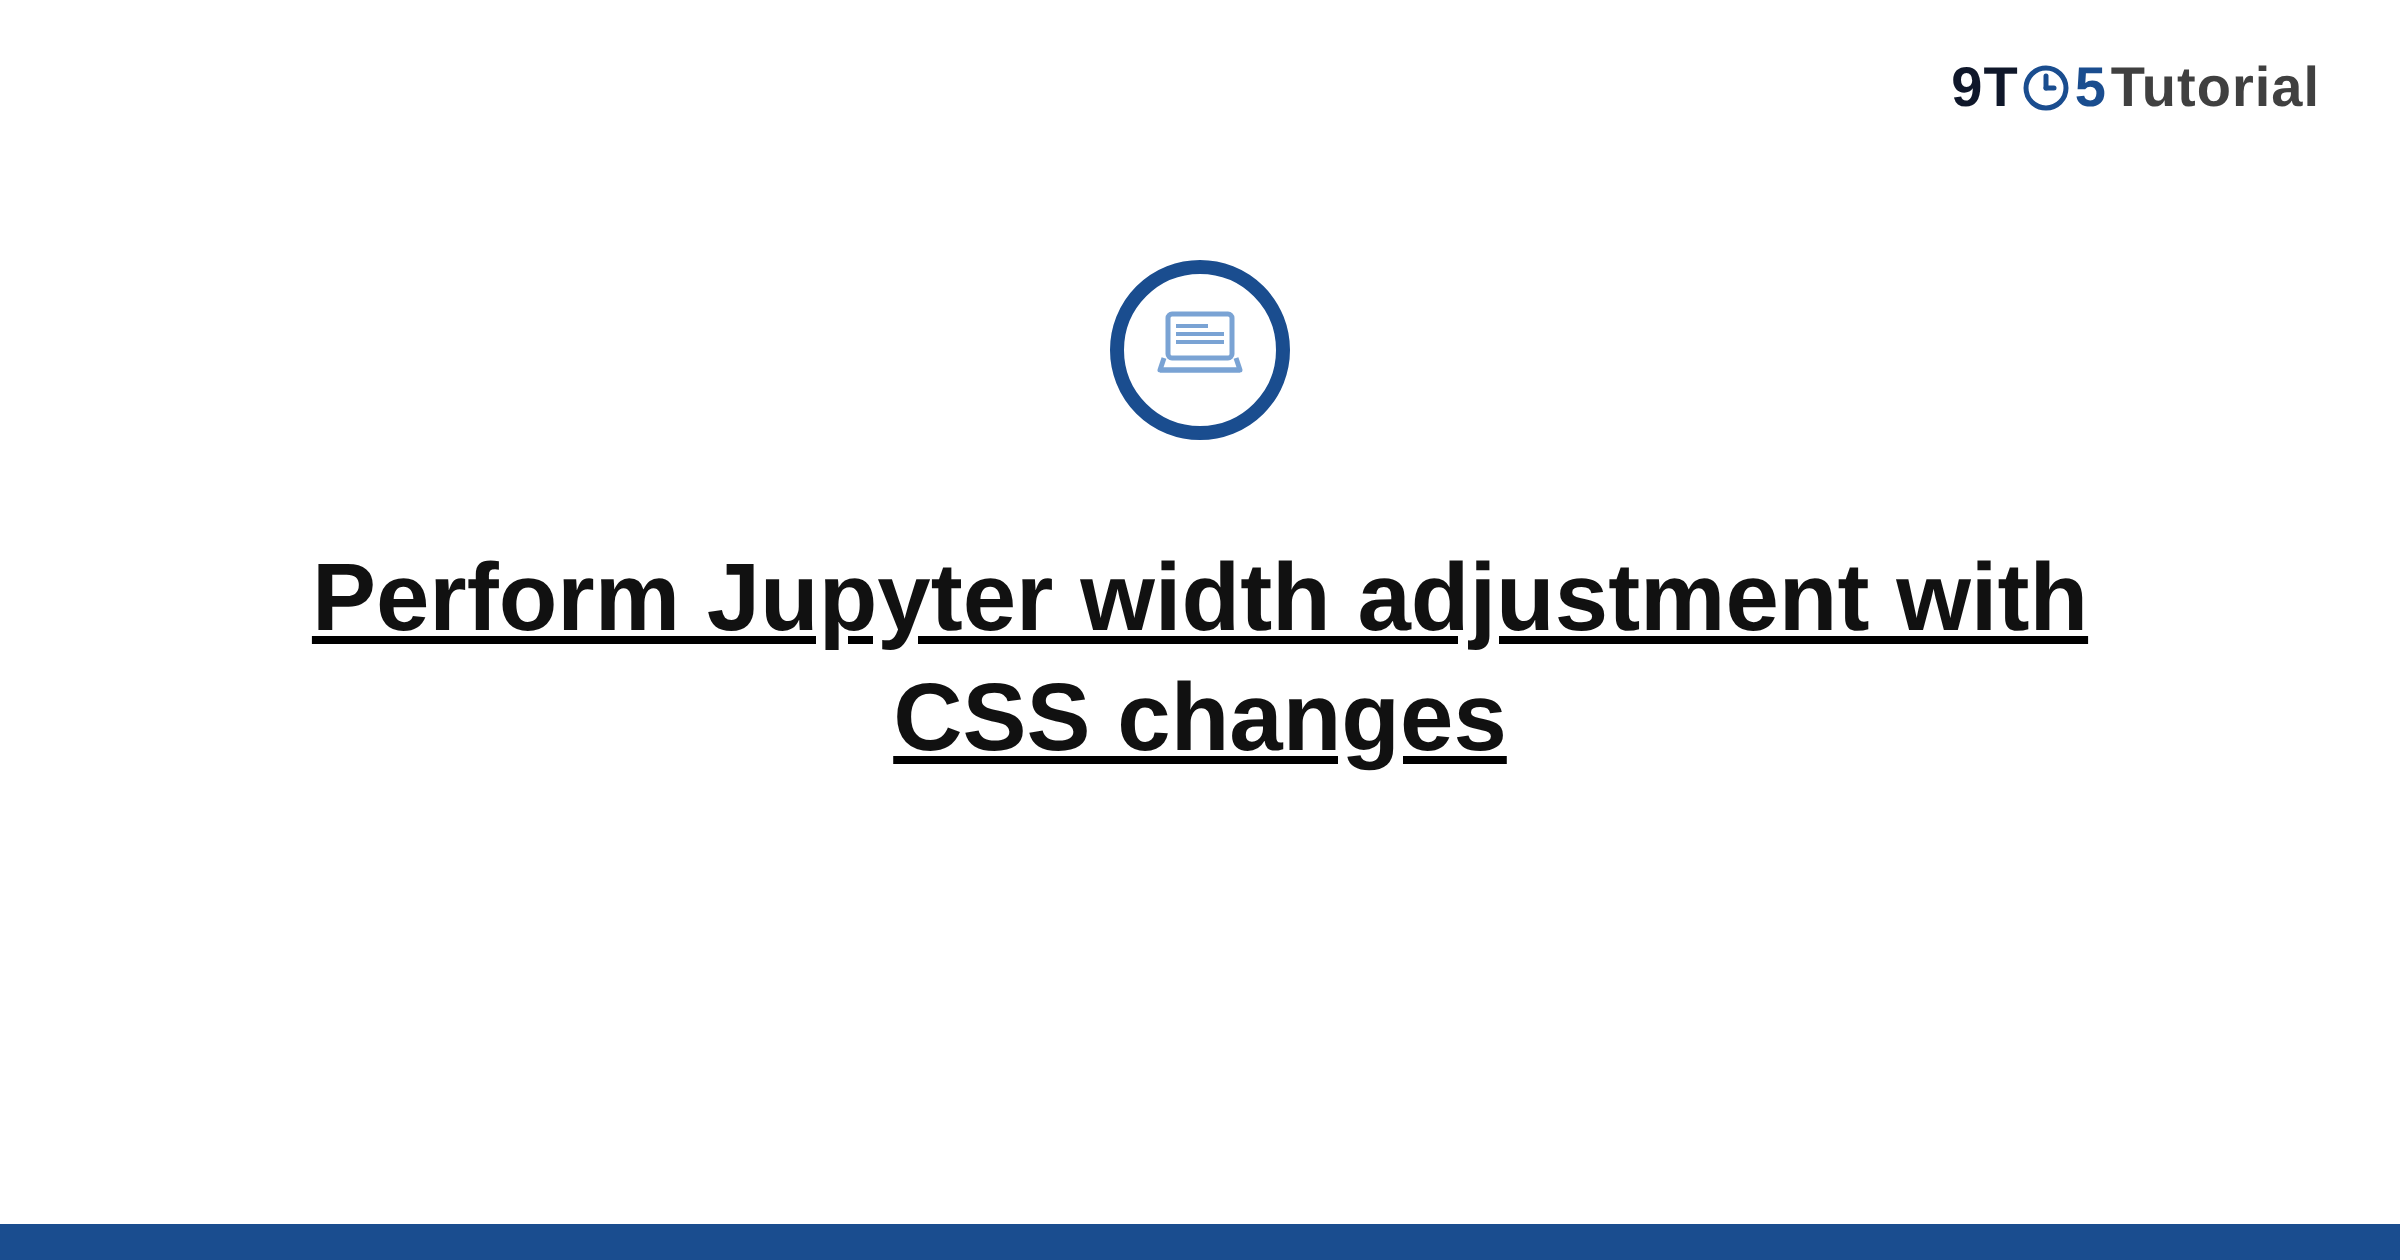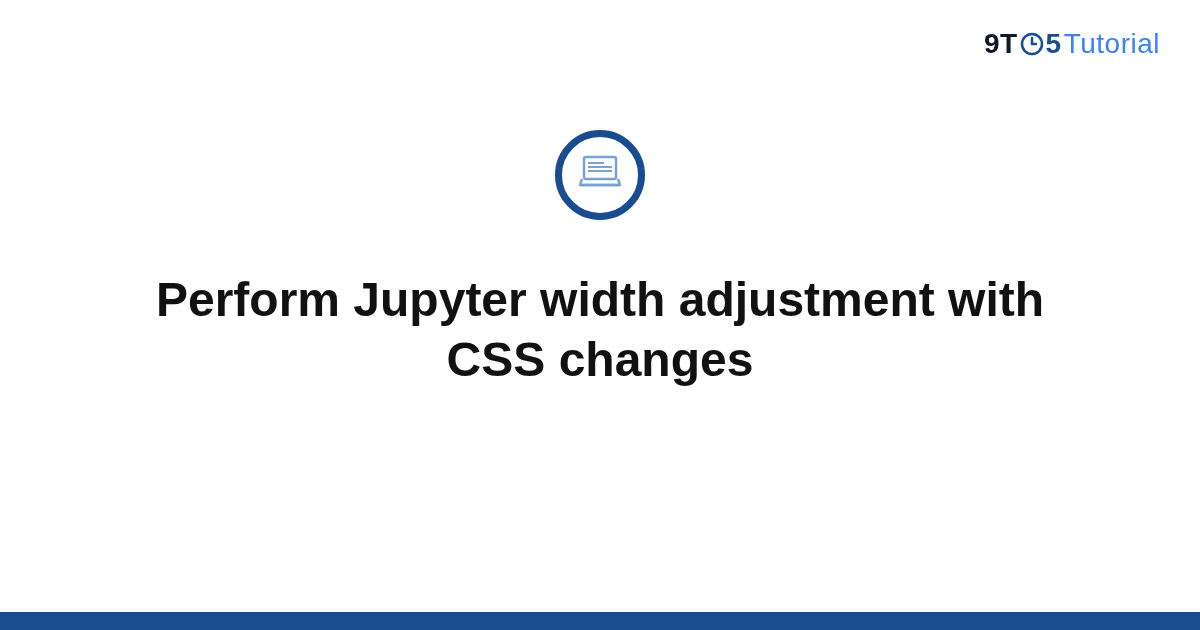--- a/index.html
+++ b/index.html
@@ -33,32 +33,33 @@
       align-items: center;
       justify-content: center;
       width: 24px;
       height: 24px;
       margin: 0 2px;
     }
     .logo .five {
       color: #1a4d8f;
     }
     .logo .tutorial {
-      color: #3b82f6;
-      font-weight: 400;
+      color: #404040;
+      font-weight: 700;
       margin-left: 2px;
     }
     .center-content {
       position: absolute;
       top: 130px;
       left: 0;
       right: 0;
       display: flex;
       flex-direction: column;
       align-items: center;
+      text-decoration: underline;
     }
     .icon-circle {
       width: 90px;
       height: 90px;
       border-radius: 50%;
       border: 7px solid #1a4d8f;
       display: flex;
       align-items: center;
       justify-content: center;
       margin-bottom: 50px;

